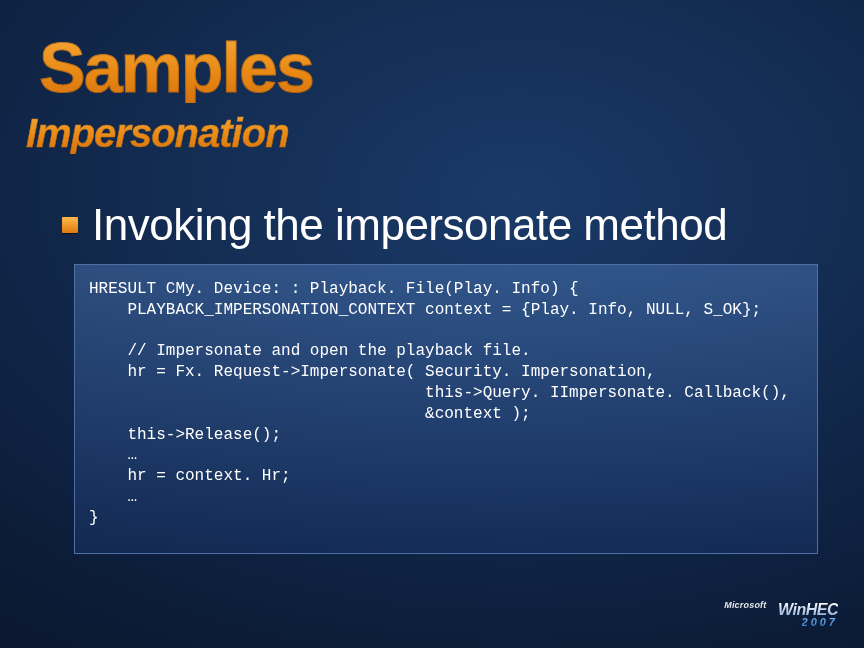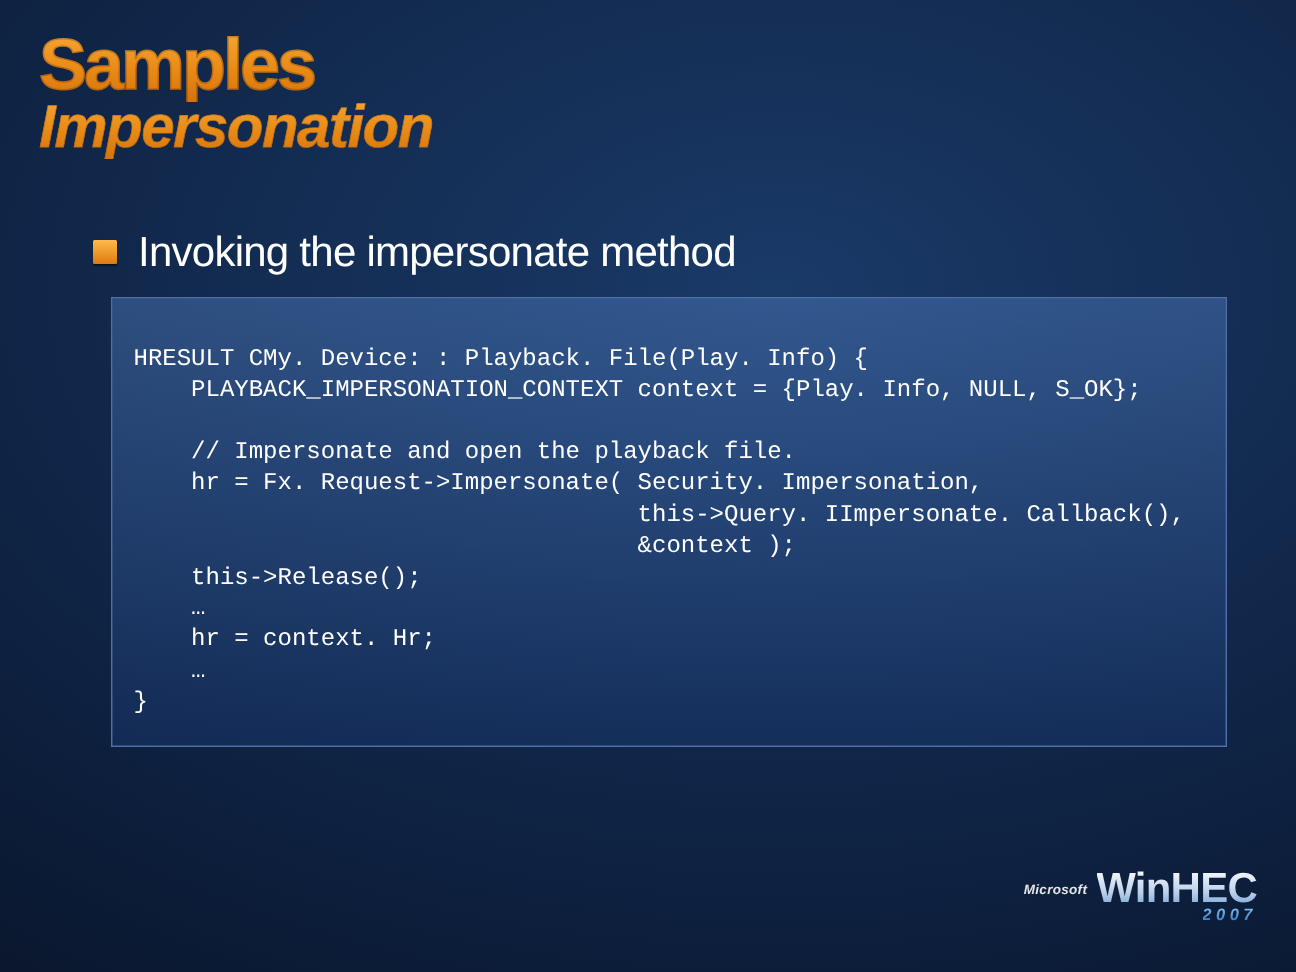--- a/index.html
+++ b/index.html
@@ -13,24 +13,24 @@
     color: #fff;
   }
   .slide {
     position: relative;
     width: 864px;
     height: 648px;
     box-sizing: border-box;
     padding: 20px 26px 0 26px;
   }
   .title {
-    font-size: 48px;
+    font-size: 70px;
     font-weight: 700;
     letter-spacing: -2px;
-    margin: 0;
+    margin: 13px;
     line-height: 1.0;
     
     background: linear-gradient(to bottom, #f4a838 0%, #e98a16 55%, #d4730d 100%);
     -webkit-background-clip: text;
     background-clip: text;
     color: transparent;
     -webkit-text-stroke: 1px rgba(60,25,0,0.25);
   }
   .subtitle {
     font-size: 40px;
@@ -53,65 +53,66 @@
   .bullet-icon {
     width: 16px;
     height: 16px;
     margin-right: 14px;
     flex: 0 0 auto;
     background: linear-gradient(to bottom, #ffbb4a 0%, #dd7a10 100%);
     border-radius: 1px;
     box-shadow: 0 1px 1px rgba(0,0,0,0.5);
   }
   .bullet-text {
-    font-size: 28px;
+    font-size: 44px;
     font-weight: 400;
     color: #ffffff;
     letter-spacing: -0.5px;
   }
   .code-box {
     margin: 10px 20px 0 48px;
     border: 1px solid #4e6fa8;
     background: linear-gradient(to bottom, rgba(80,125,190,0.45) 0%, rgba(25,55,110,0.45) 100%);
-    padding: 30px 14px 18px 14px;
+    padding: 14px 14px 18px 14px;
     box-sizing: border-box;
     min-height: 290px;
   }
   .code-box pre {
     margin: 0;
     font-family: Consolas, "Courier New", monospace;
     font-size: 16px;
     line-height: 1.3;
     color: #ffffff;
     white-space: pre;
   }
   .footer-logo {
     position: absolute;
     right: 26px;
-    bottom: 32px;
+    bottom: 20px;
     display: flex;
     align-items: flex-end;
     gap: 6px;
   }
   .ms-label {
     font-size: 9px;
     color: #e6e6e6;
     font-style: italic;
     font-weight: 600;
     letter-spacing: 0.2px;
     margin-bottom: 18px;
   }
   .winhec-block {
     display: flex;
     flex-direction: column;
     align-items: flex-end;
   }
   .winhec {
-    font-size: 28px;
+    font-size: 16px;
     font-weight: 700;
+    font-style: italic;
     letter-spacing: -0.5px;
     background: linear-gradient(to bottom, #ffffff 0%, #bcd0ea 60%, #6fa0d8 100%);
     -webkit-background-clip: text;
     background-clip: text;
     color: transparent;
     line-height: 1;
   }
   .winhec-year {
     font-size: 11px;
     font-weight: 700;

